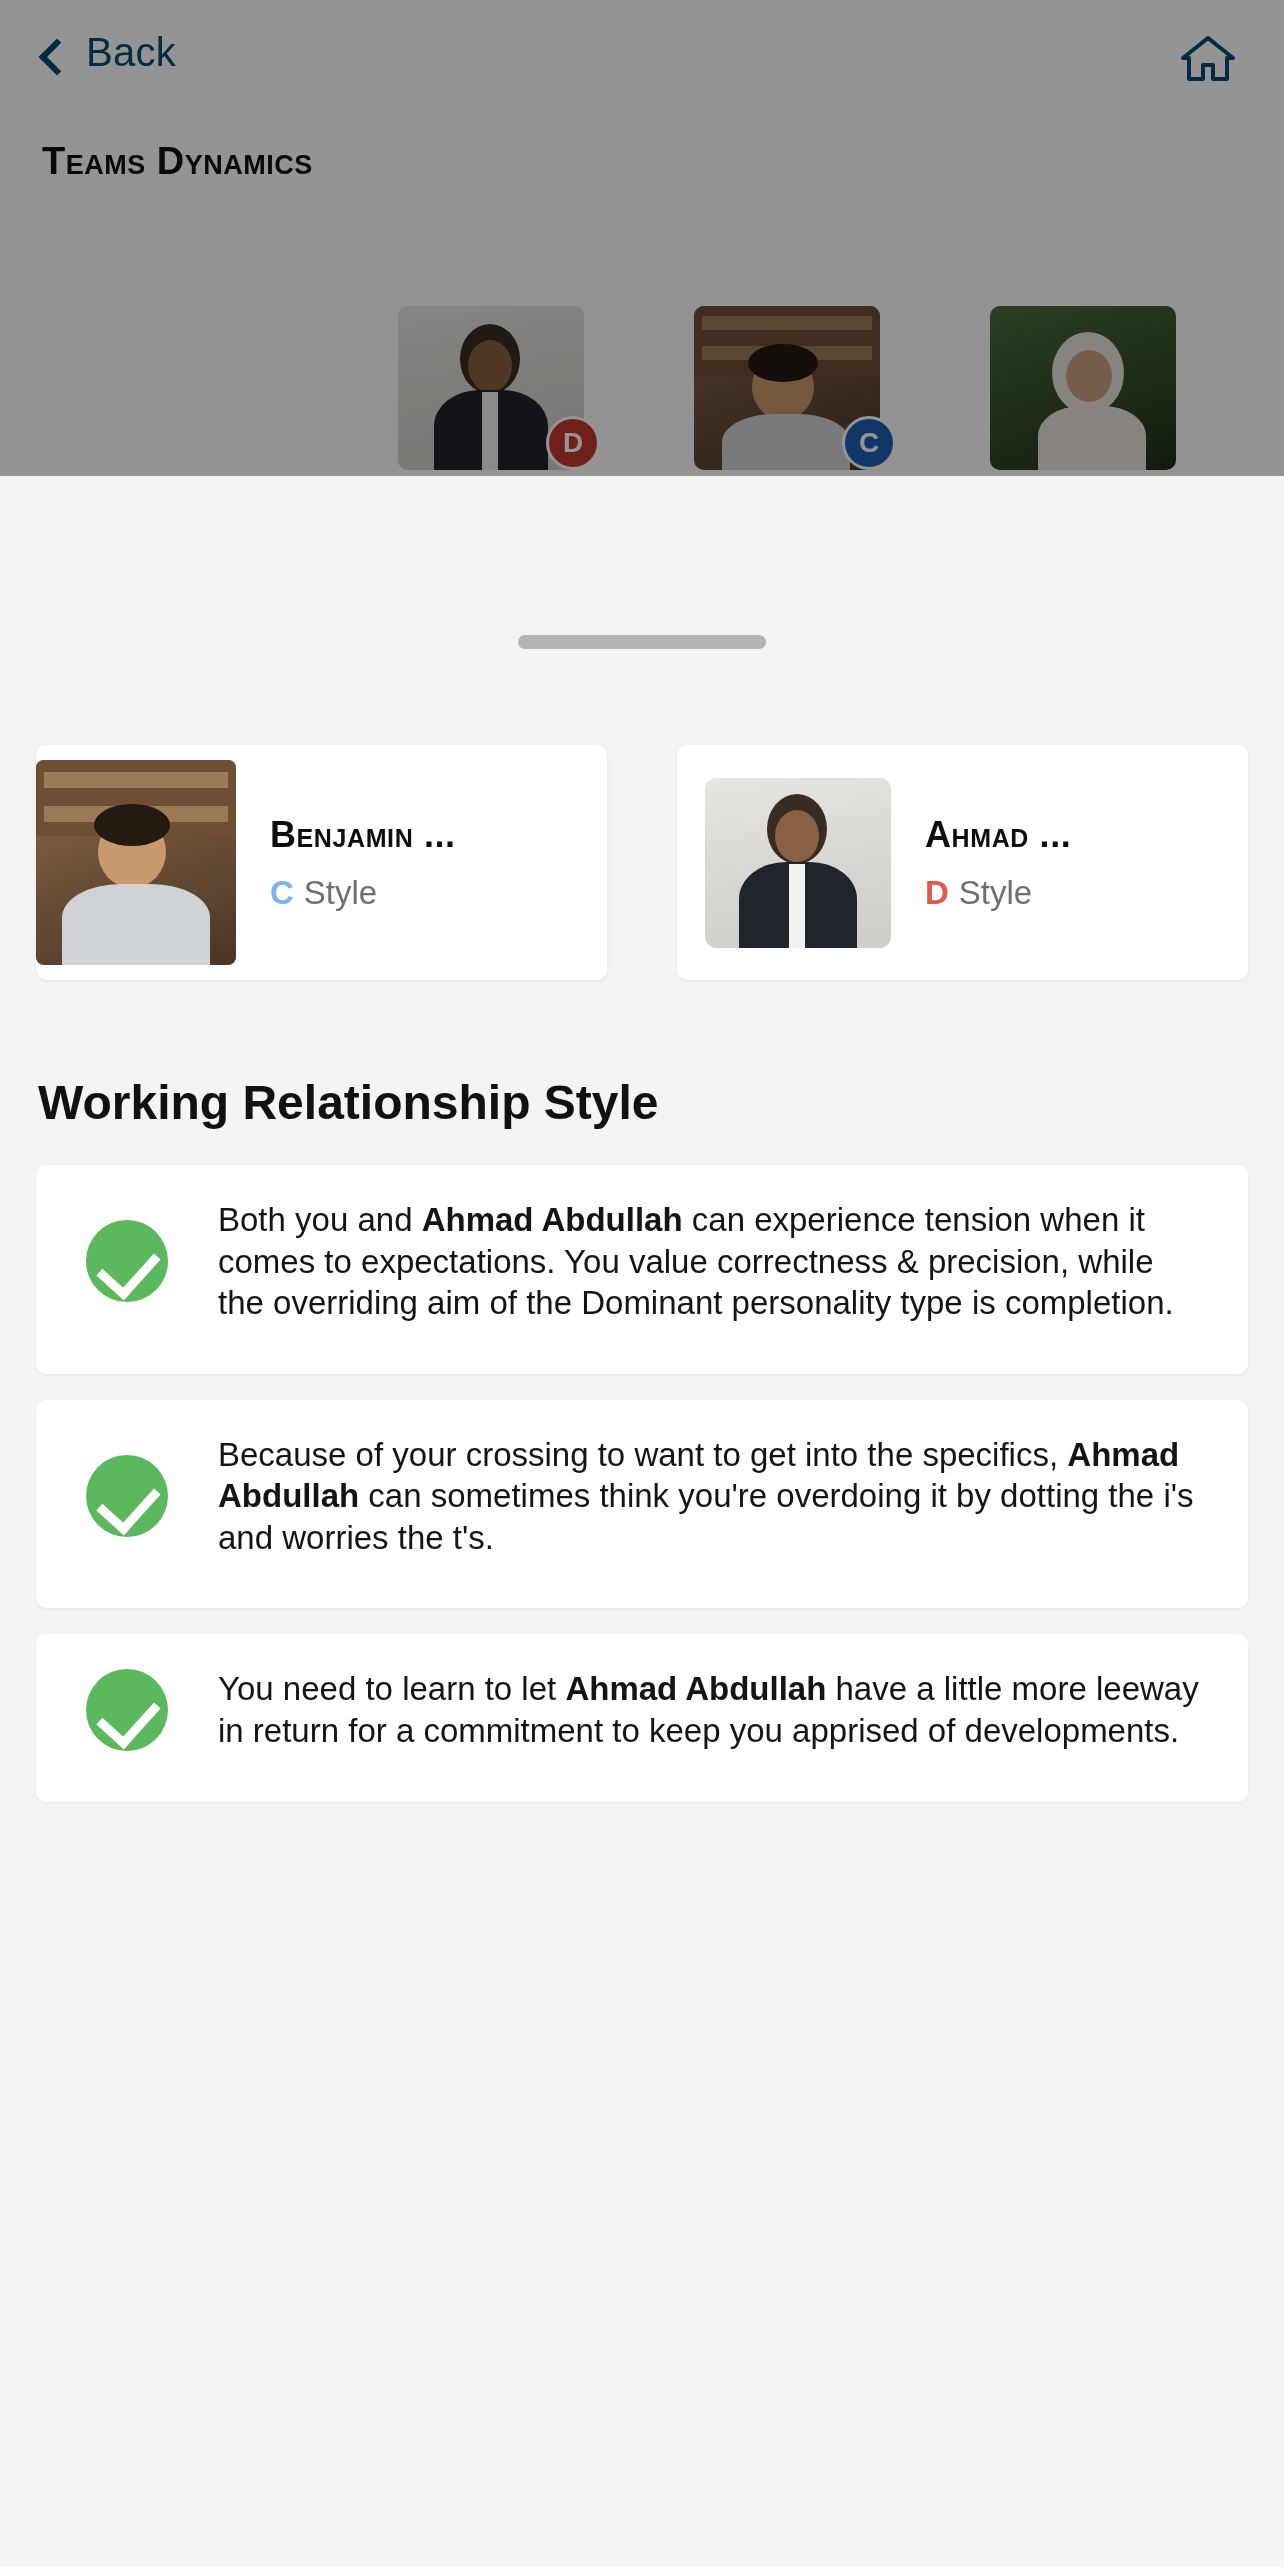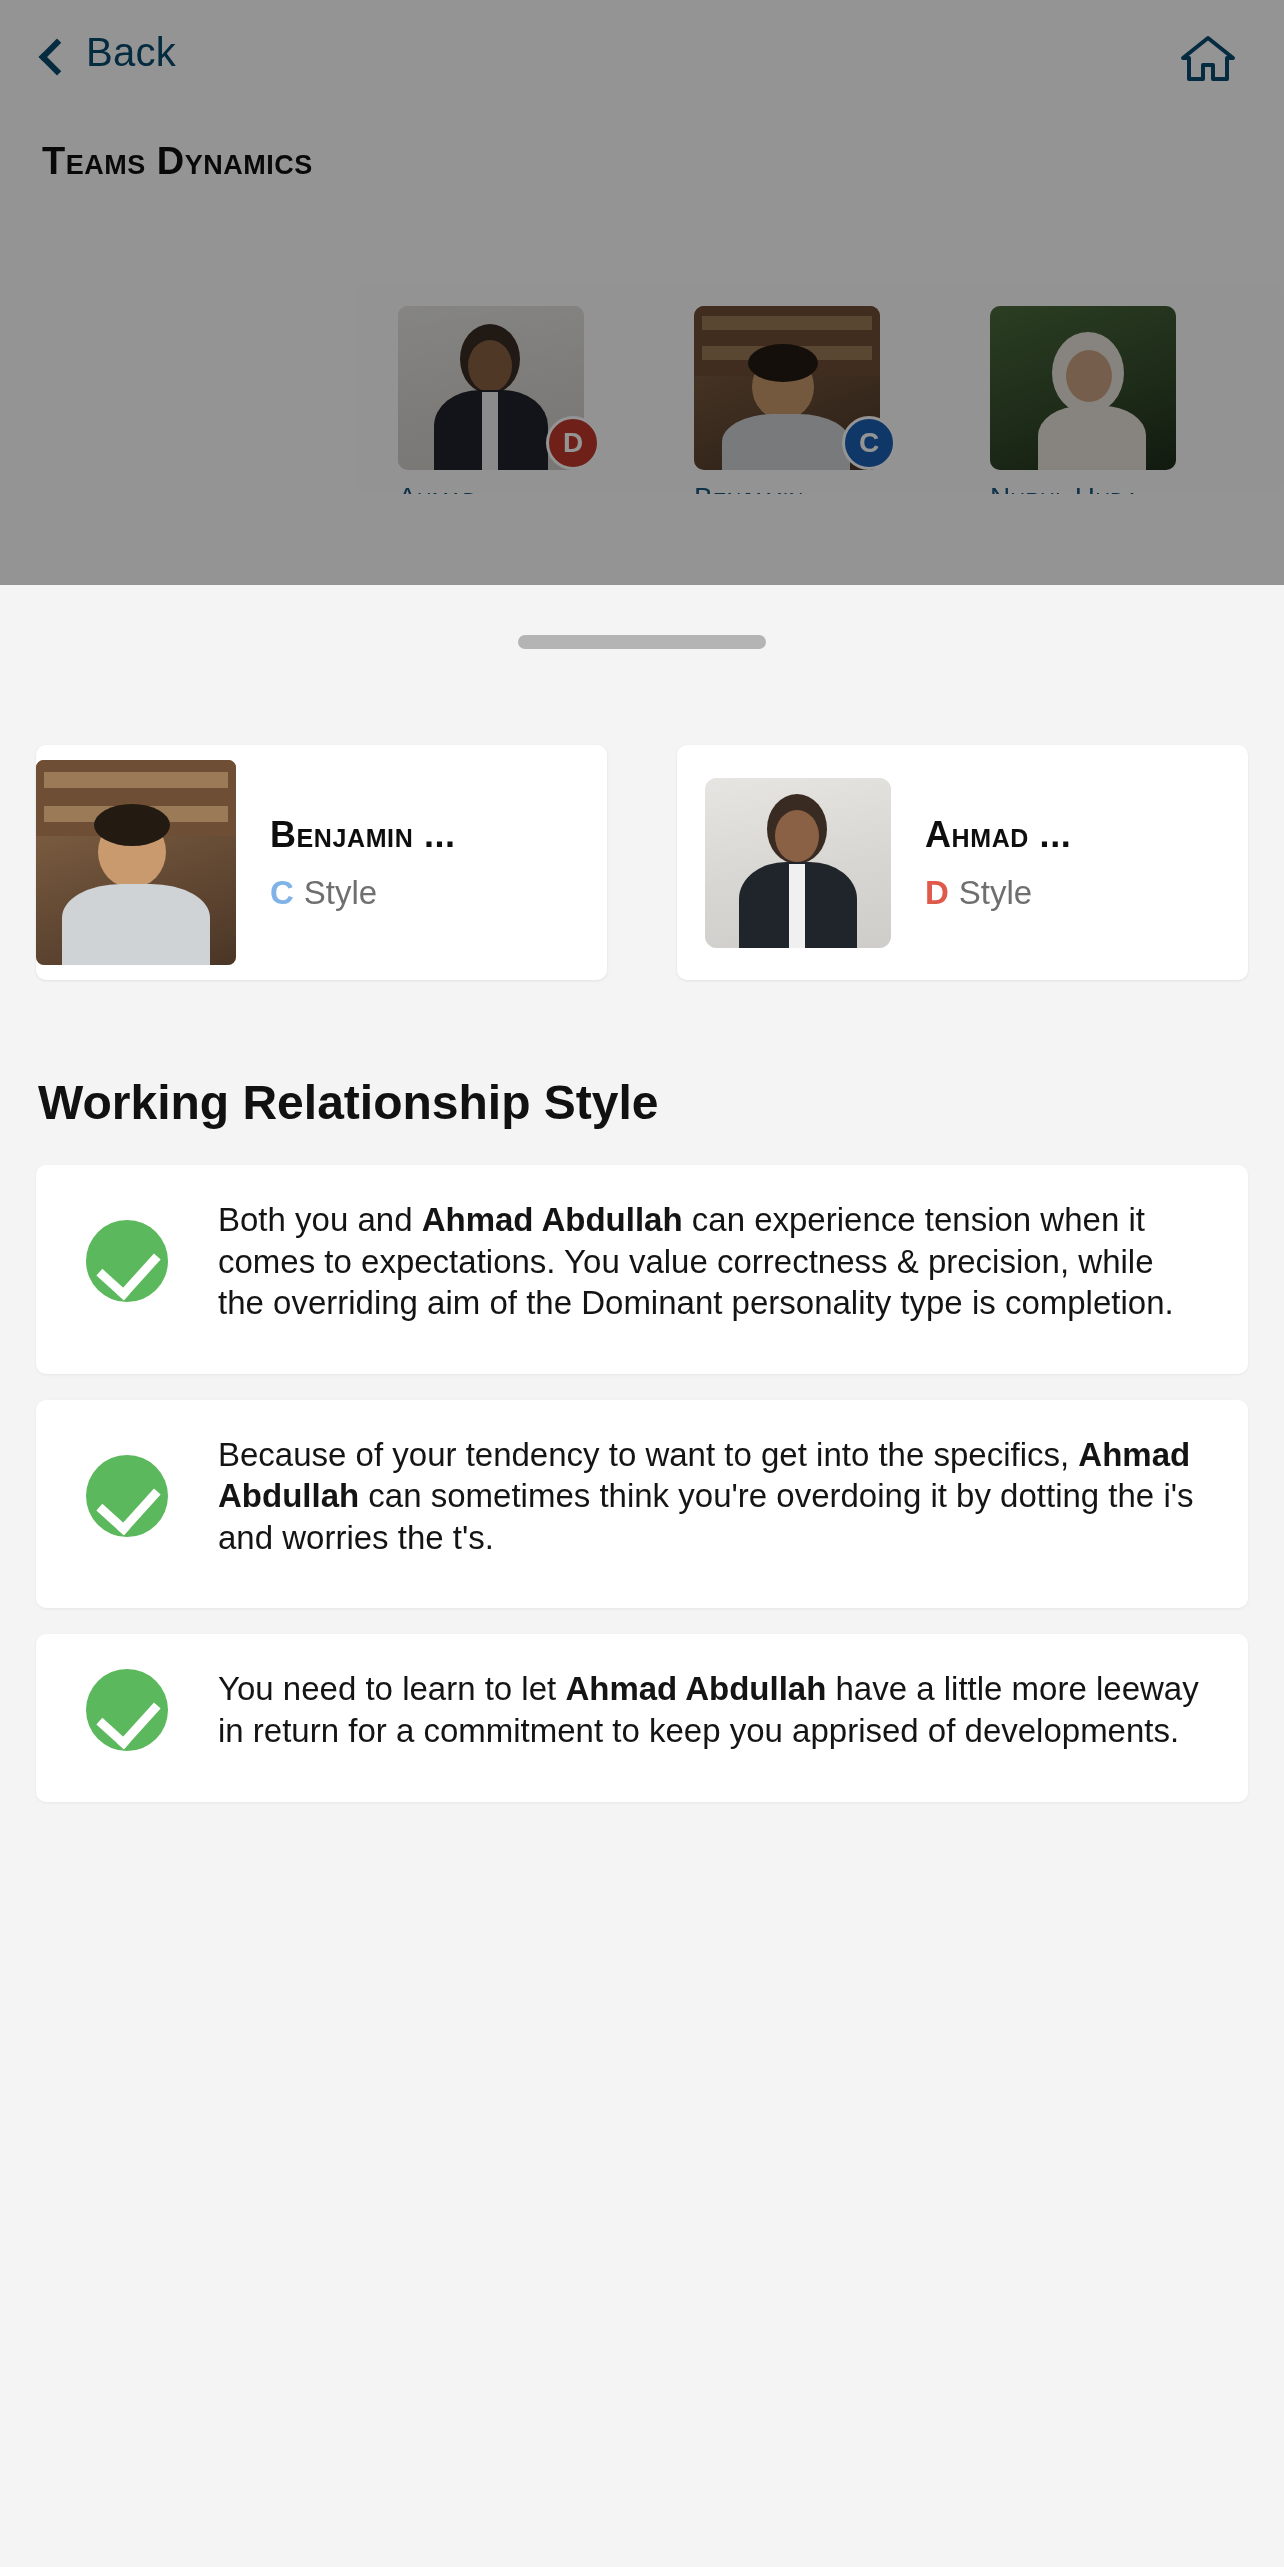--- a/index.html
+++ b/index.html
@@ -16,21 +16,21 @@
     width: 1284px;
     height: 2567px;
     background: #f4f4f4;
   }
 
   
   .bg-layer {
     position: absolute;
     top: 0; left: 0;
     width: 1284px;
-    height: 585px;
+    height: 476px;
     background: #ffffff;
     overflow: hidden;
   }
   .dim-overlay {
     position: absolute;
     top: 0; left: 0;
     width: 1284px;
     height: 585px;
     background: rgba(0,0,0,0.42);
     z-index: 5;
@@ -363,21 +363,21 @@
 
     <div class="tips">
 
       <div class="tip-card">
         <div class="check"></div>
         <div class="tip-text"><span>Both you and </span><b>Ahmad Abdullah</b><span> can experience tension when it comes to expectations. You value correctness &amp; precision, while the overriding aim of the Dominant personality type is completion.</span></div>
       </div>
 
       <div class="tip-card">
         <div class="check"></div>
-        <div class="tip-text"><span>Because of your tendency to want to get into the specifics, </span><b>Ahmad Abdullah</b><span> can sometimes think you're overdoing it by dotting the i's and worries the t's.</span></div>
+        <div class="tip-text"><span>Because of your crossing to want to get into the specifics, </span><b>Ahmad Abdullah</b><span> can sometimes think you're overdoing it by dotting the i's and worries the t's.</span></div>
       </div>
 
       <div class="tip-card">
         <div class="check"></div>
         <div class="tip-text"><span>You need to learn to let </span><b>Ahmad Abdullah</b><span> have a little more leeway in return for a commitment to keep you apprised of developments.</span></div>
       </div>
 
 
     </div>
   </div>

